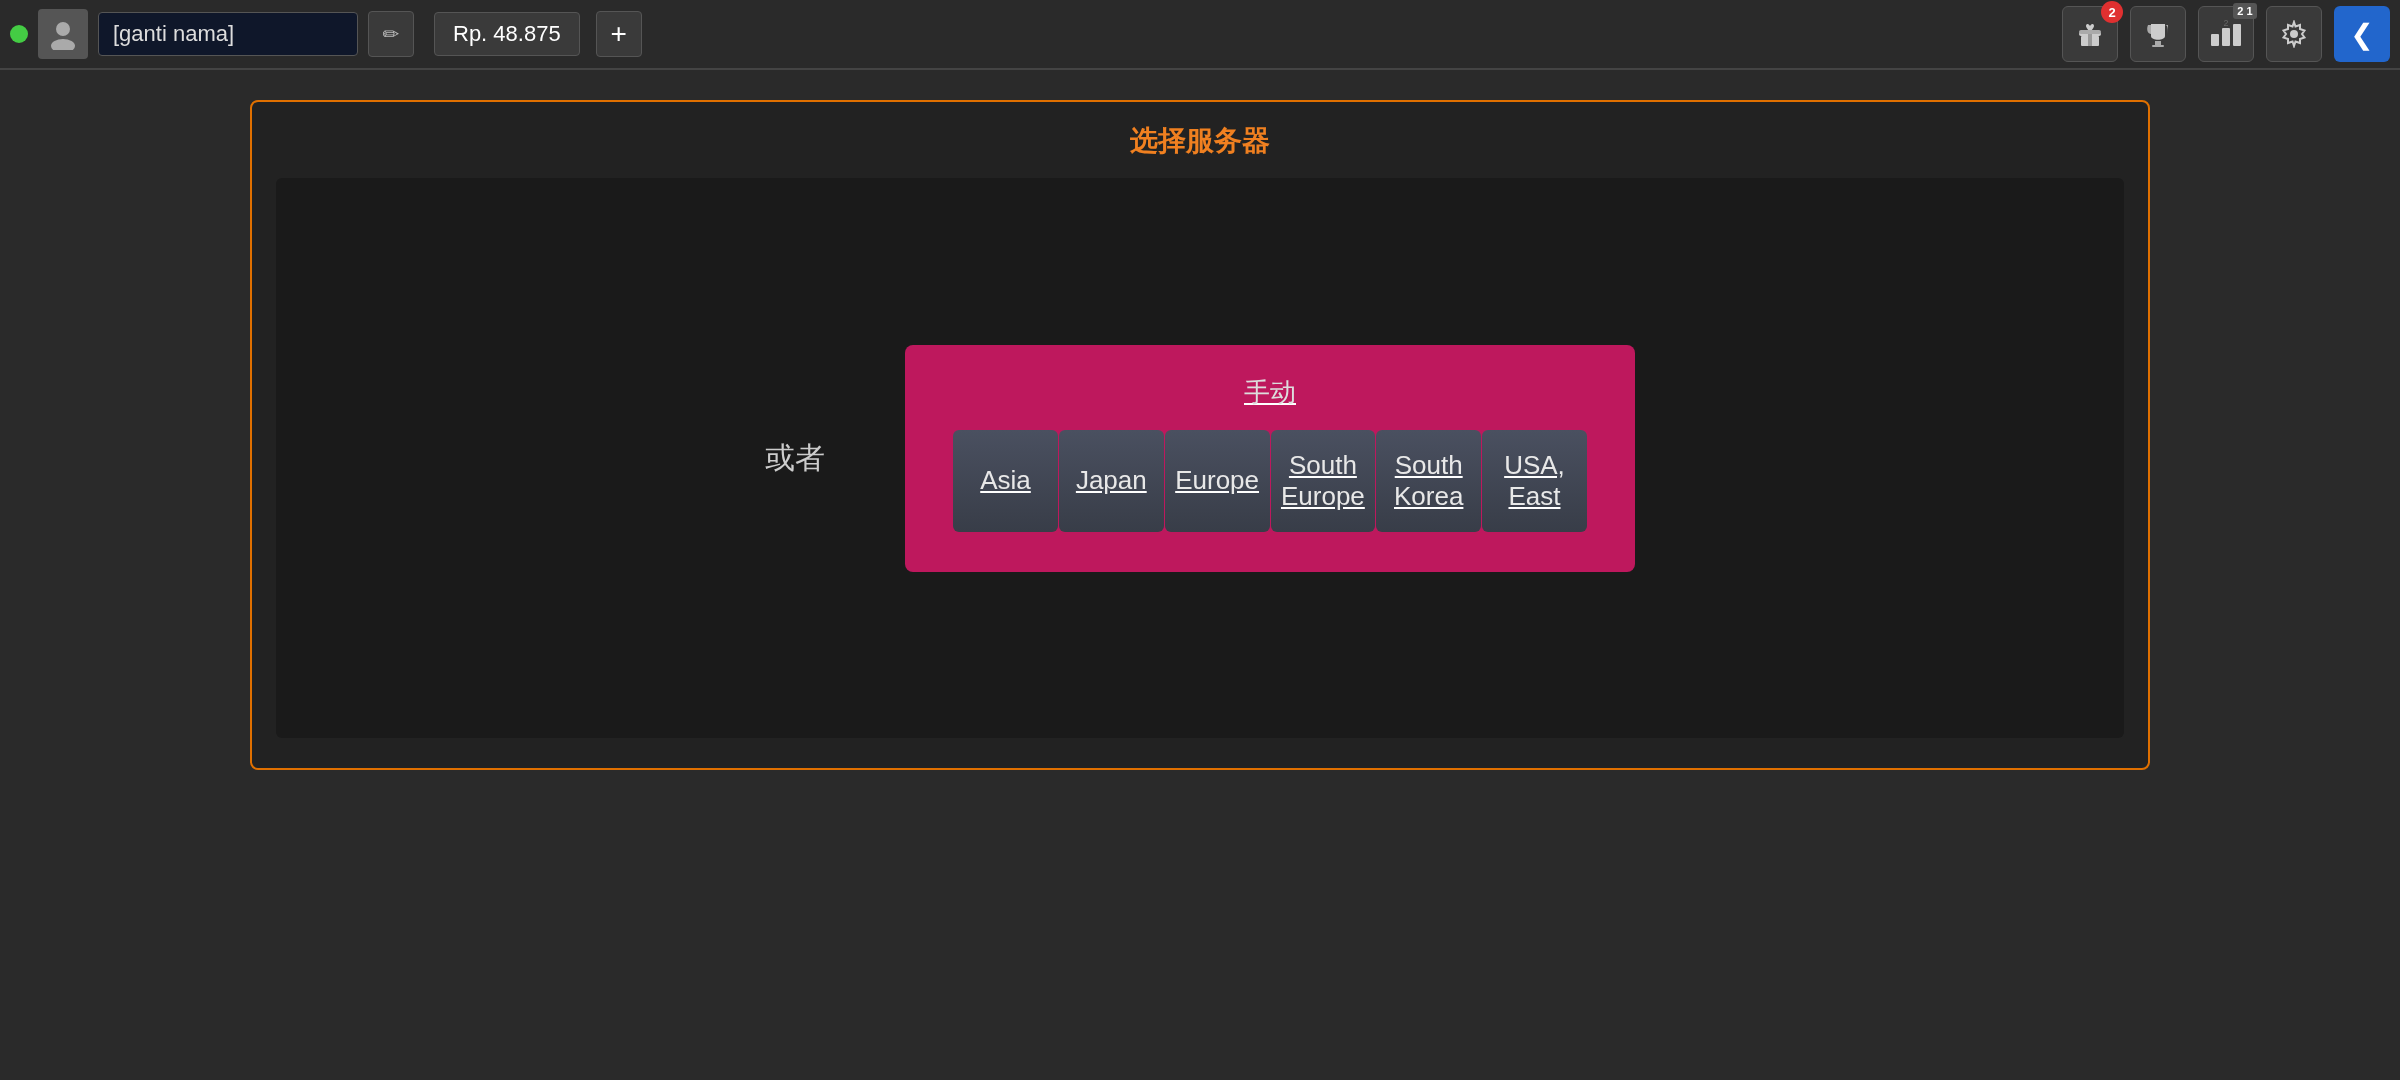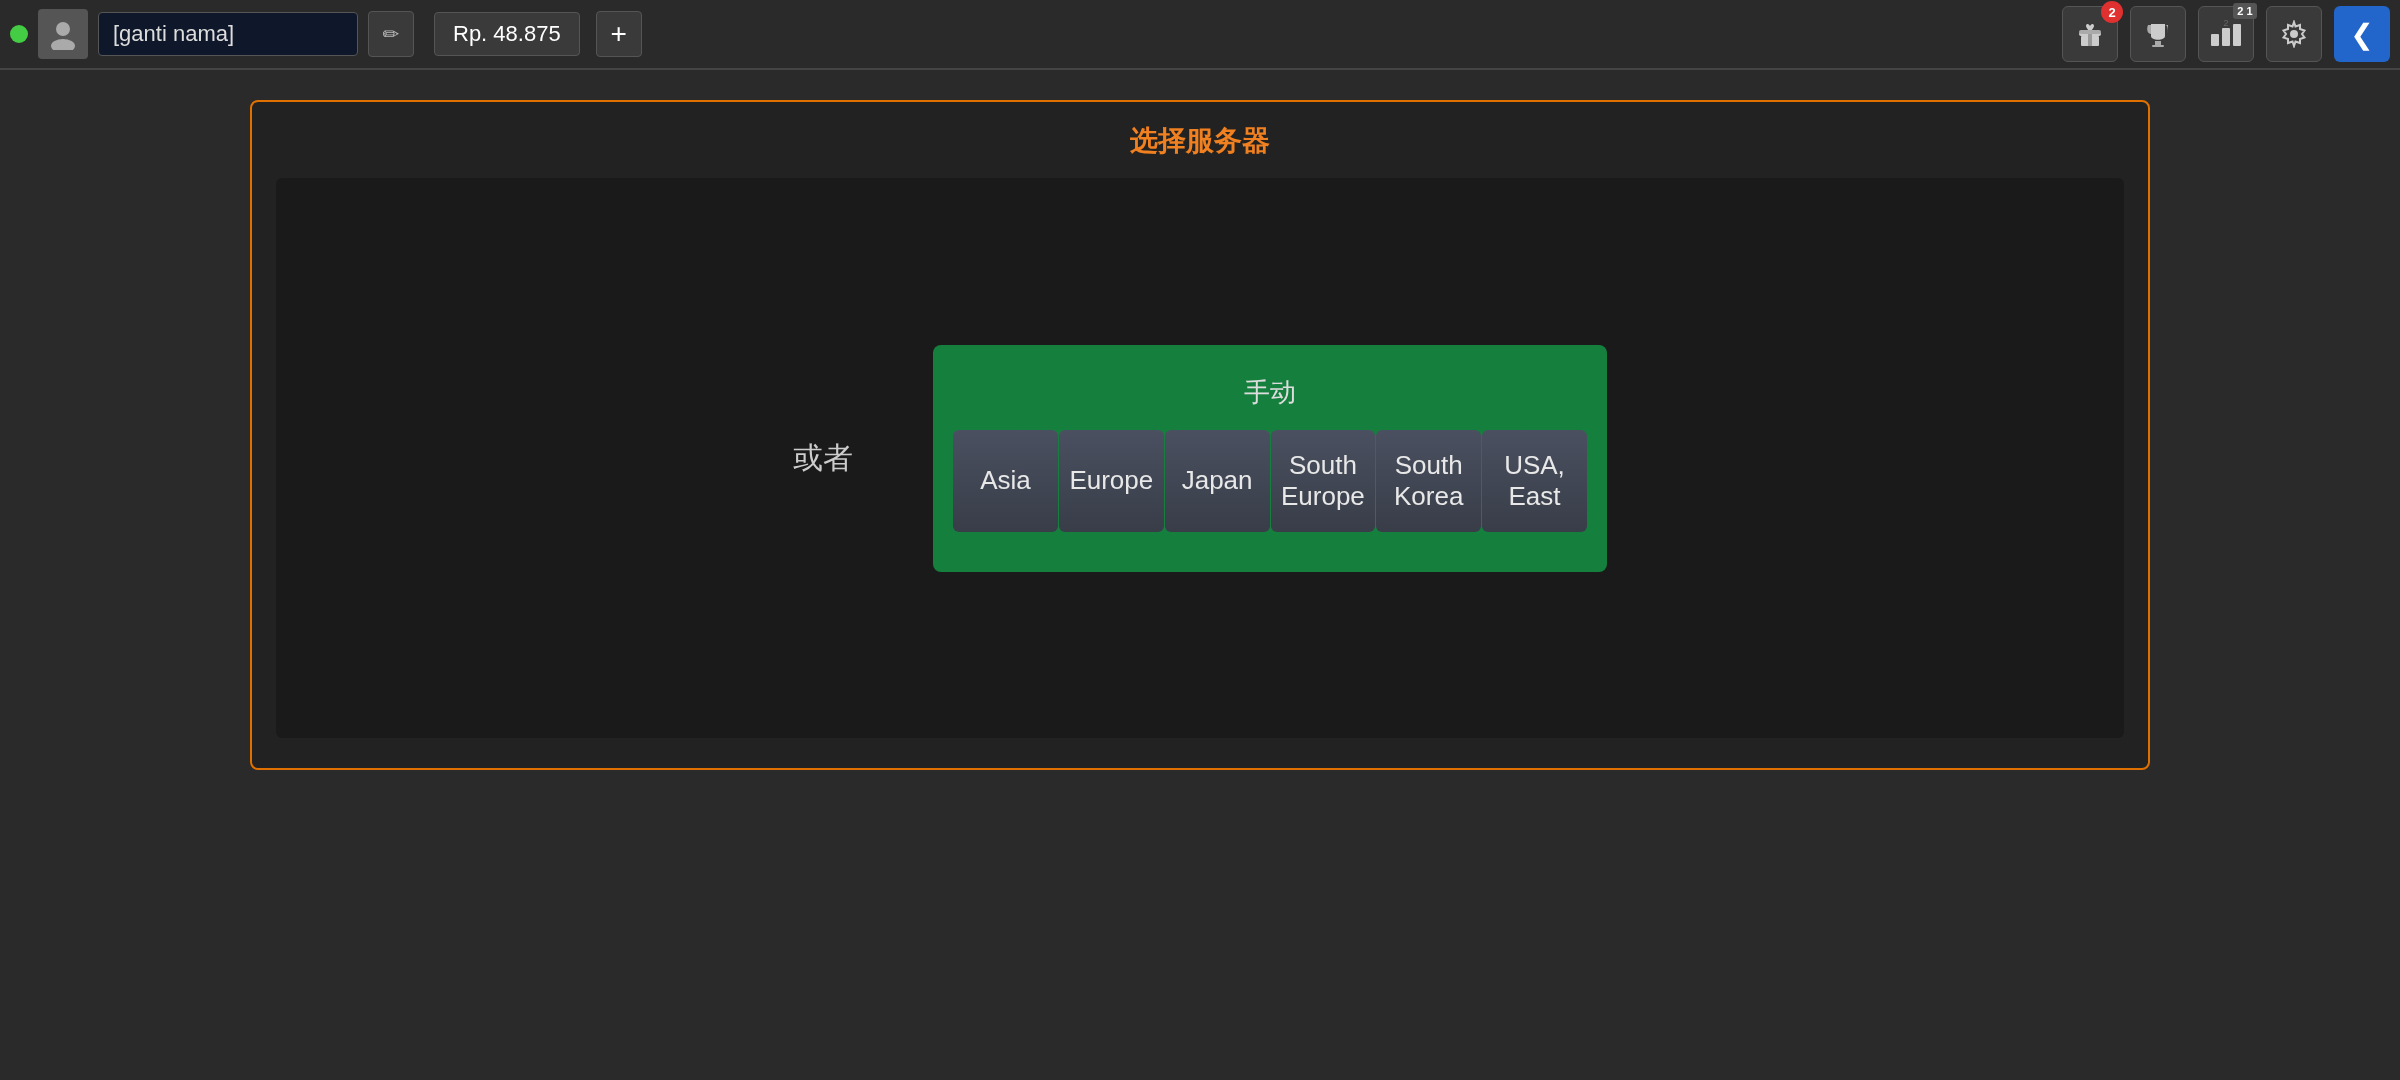--- a/index.html
+++ b/index.html
@@ -206,28 +206,29 @@
       min-width: 380px;
       text-align: center;
     }
 
     .or-label {
       font-size: 30px;
       color: #ccc;
     }
 
     .manual-panel {
-      background-color: #15803d;
+      background-color: #be185d;
       border-radius: 8px;
-      padding: 30px 20px 40px;
+      padding: 30px 48px 40px;
       min-width: 580px;
       display: flex;
       flex-direction: column;
       align-items: center;
       gap: 0;
+      text-decoration: underline;
     }
 
     .manual-title {
       font-size: 26px;
       color: #ddd;
       margin-bottom: 20px;
       text-align: center;
     }
 
     .server-list {
@@ -327,22 +328,22 @@
 
     <div class="dialog-inner">
 
 
       <div class="or-label">或者</div>
 
       <div class="manual-panel">
         <div class="manual-title">手动</div>
         <div class="server-list" id="server-list">
             <button class="server-btn">Asia</button>
+            <button class="server-btn">Japan</button>
             <button class="server-btn">Europe</button>
-            <button class="server-btn">Japan</button>
             <button class="server-btn">South Europe</button>
             <button class="server-btn">South Korea</button>
             <button class="server-btn">USA, East</button>
           </div>
       </div>
 
     </div>
   </div>
 </div>
 

